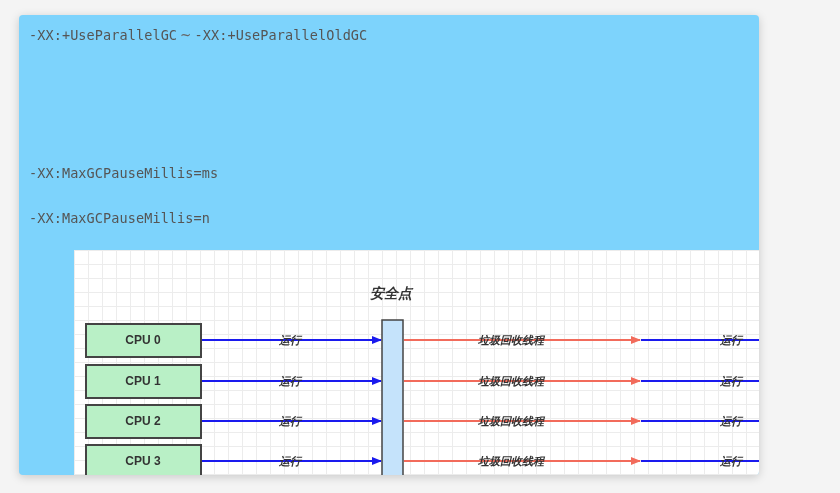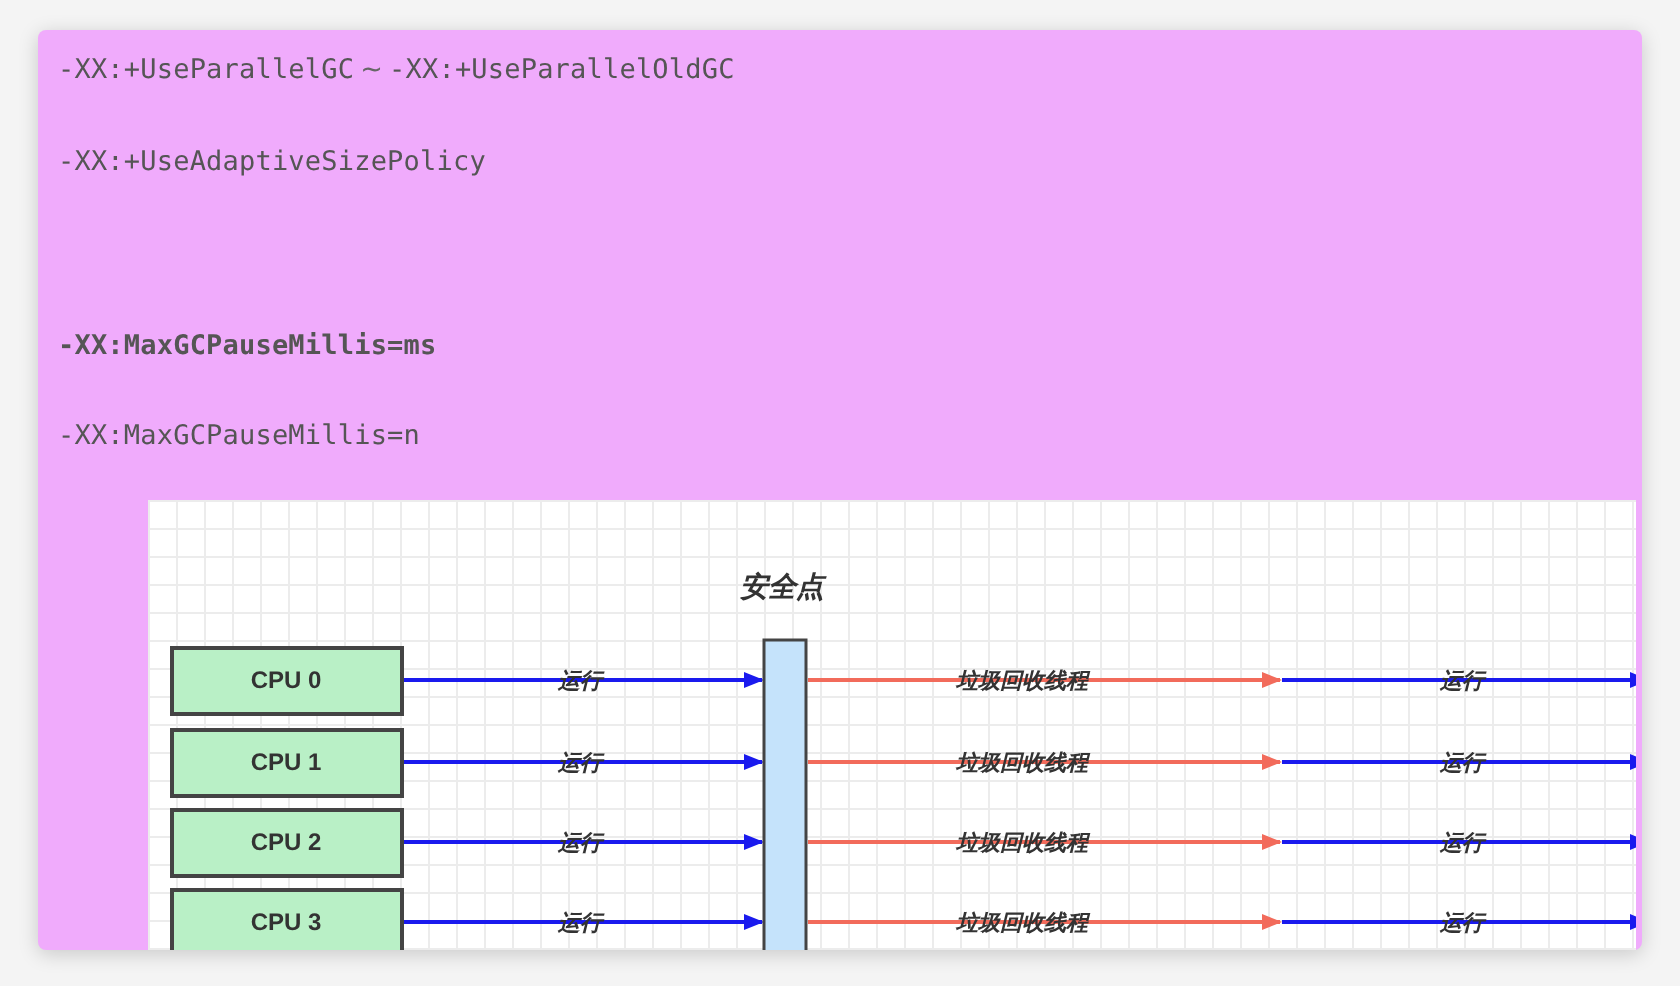--- a/index.html
+++ b/index.html
@@ -1,39 +1,38 @@
 <!DOCTYPE html>
 <html><head>
 <meta charset="utf-8">
 <style>
   html, body { margin:0; padding:0; }
   body { width:840px; height:493px; background:#f4f4f4; position:relative; overflow:hidden; font-family:"DejaVu Sans", sans-serif; }
-  .card { position:absolute; left:19px; top:15px; width:802px; height:460px; background:#f0abfc; border-radius:4px; box-shadow:0 2px 10px rgba(0,0,0,0.18); overflow:hidden; }
+  .card { position:absolute; left:19px; top:15px; width:740px; height:460px; background:#7dd3fc; border-radius:4px; box-shadow:0 2px 10px rgba(0,0,0,0.18); overflow:hidden; }
   .opt { position:absolute; left:10px; font-family:"DejaVu Sans Mono", monospace; font-size:13.5px; color:#555; letter-spacing:0.1px; white-space:nowrap; }
   .opt .tilde { font-family:"DejaVu Sans", sans-serif; color:#666; margin:0 3px; }
   .diagram { position:absolute; left:55px; top:235px; width:744px; height:225px;
     background-color:#fff;
     background-image:
       linear-gradient(to right, #ececec 1px, transparent 1px),
       linear-gradient(to bottom, #ececec 1px, transparent 1px);
     background-size:14px 14px; background-position:0 0; }
   svg { position:absolute; left:0; top:0; }
   .cpu-label { font-family:"Liberation Sans", sans-serif; font-weight:bold; font-size:12px; fill:#333; }
   .edge-label { font-family:"DejaVu Sans", sans-serif; font-style:italic; font-weight:bold; font-size:11px; fill:#333; }
   .safe-title { font-family:"DejaVu Sans", sans-serif; font-style:italic; font-weight:bold; font-size:14px; fill:#333; }
 </style>
 </head>
 <body>
 
 <div class="card">
   <div class="opt" style="top:12px;">
     <span>-XX:+UseParallelGC</span><span class="tilde">~</span><span>-XX:+UseParallelOldGC</span>
   </div>
-  <div class="opt" style="top:58px;">-XX:+UseAdaptiveSizePolicy</div>
-  <div class="opt" style="top:150px;font-weight:bold;">-XX:MaxGCPauseMillis=ms</div>
+  <div class="opt" style="top:150px;">-XX:MaxGCPauseMillis=ms</div>
   <div class="opt" style="top:195px;">-XX:MaxGCPauseMillis=n</div>
 
   <div class="diagram">
     <svg id="diag" width="744" height="225">
       <defs>
         <marker id="arrBlue" markerWidth="10" markerHeight="8" refX="9" refY="4" orient="auto" markerUnits="userSpaceOnUse">
           <path d="M0,0 L10,4 L0,8 Z" fill="#1a1aee"></path>
         </marker>
         <marker id="arrRed" markerWidth="10" markerHeight="8" refX="9" refY="4" orient="auto" markerUnits="userSpaceOnUse">
           <path d="M0,0 L10,4 L0,8 Z" fill="#f26b5b"></path>

